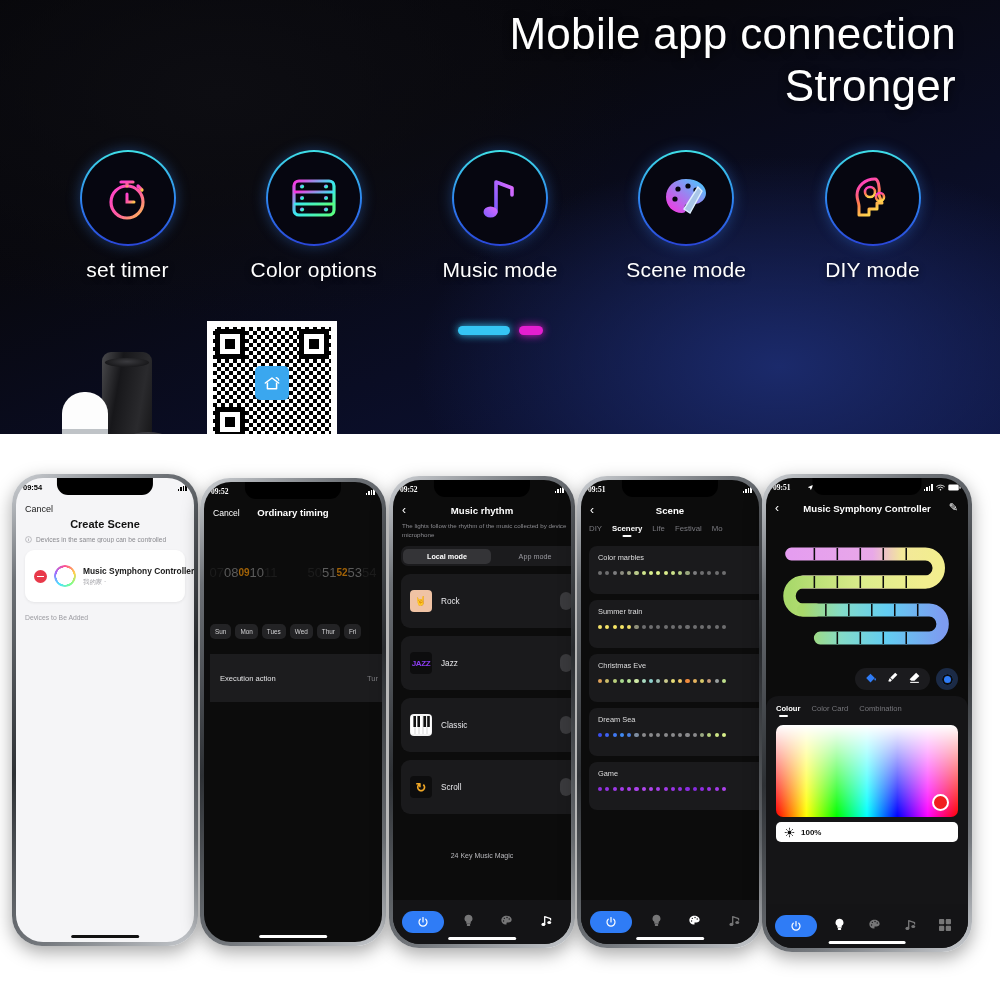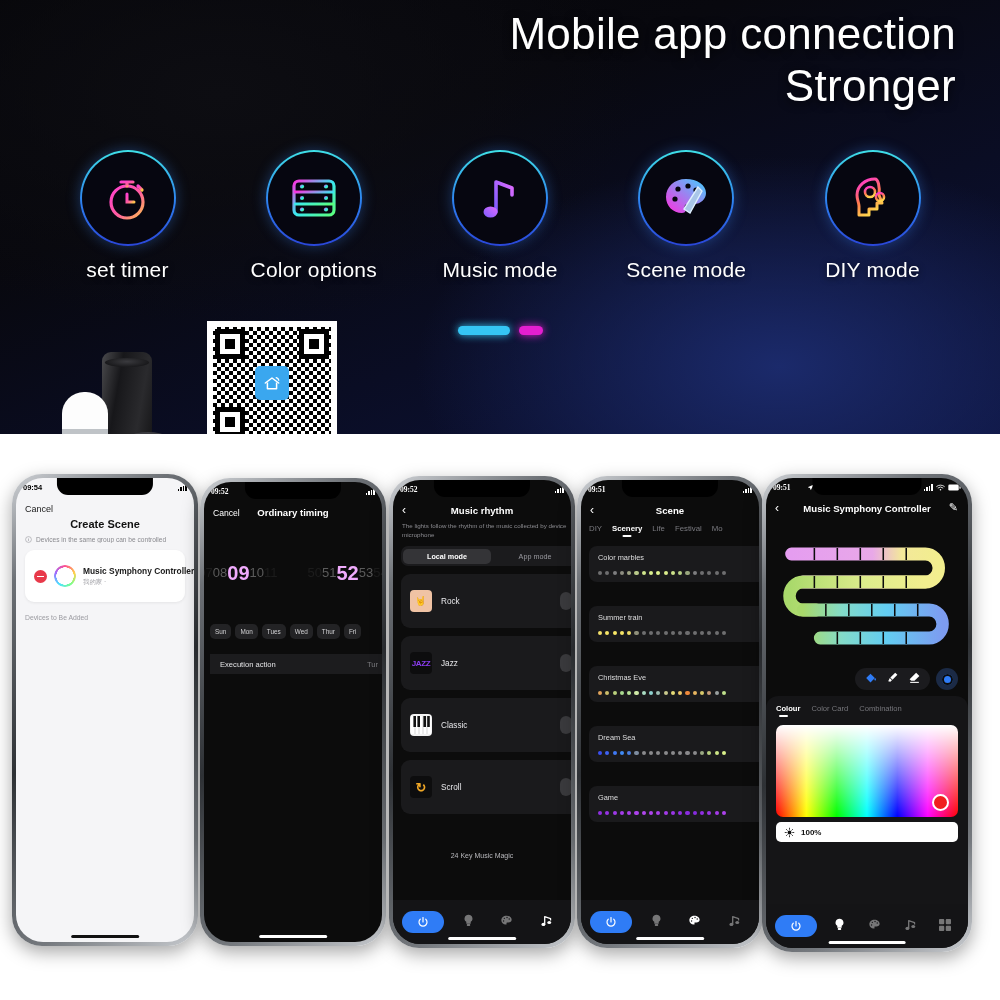--- a/index.html
+++ b/index.html
@@ -163,24 +163,24 @@
   .navtitle { position:absolute; left:0; top:25px; width:100%; text-align:center;
               font-size:9.6px; font-weight:700; color:#fff; }
   .backarrow { position:absolute; left:9px; top:24px; font-size:12px; color:#fff; line-height:1; }
 
   
   .p2-cancel { position:absolute; left:9px; top:26px; font-size:8.6px; color:#fff; }
   .picker { position:absolute; left:0; top:44px; width:100%; height:94px;
             display:flex; justify-content:center; gap:30px; }
   .pcol { display:flex; flex-direction:row; align-items:center; }
   .pcol span { font-size:13px; color:#5b5b5b; line-height:18px; font-weight:500; }
-  .pcol span.sel { color:#f0abfc; font-weight:700; font-size:20px; } .pcol span.f2 { opacity:.2 }
+  .pcol span.sel { color:#a16207; font-weight:700; font-size:10px; } .pcol span.f2 { opacity:.2 }
   .days { position:absolute; left:6px; right:0; top:142px; display:flex; gap:4px; }
   .day { background:#232325; border-radius:5px; padding:4px 5px; font-size:6.4px; color:#d2d2d4; }
-  .exec { position:absolute; left:6px; right:-6px; top:172px; height:20px; background:#1c1c1e;
+  .exec { position:absolute; left:6px; right:-6px; top:172px; height:48px; background:#1c1c1e;
           border-radius:0; display:flex; align-items:center; justify-content:space-between;
           padding: 0 10px; font-size:7.6px; color:#e3e3e5; }
   .exec .val { color:#7a7a7e; }
 
   
   .p3-desc { position:absolute; left:9px; right:4px; top:42px; font-size:6.2px; color:#8d8d92; line-height:1.45; }
   .seg { position:absolute; left:8px; right:-10px; top:66px; height:20px; background:#1b1b1d;
          border-radius:7px; display:flex; align-items:center; padding:2px; }
   .seg div { flex:1; text-align:center; font-size:7.2px; color:#9a9aa0; padding:3px 0; border-radius:5px; }
   .seg div.on { background:#343437; color:#fff; font-weight:700; }
@@ -207,21 +207,21 @@
   .bnav .bi { opacity:.42; }
   .bnav .bi.on { opacity:1; }
 
   
   .tabs { position:absolute; left:8px; right:-4px; top:44px; display:flex; align-items:center; gap:10px; }
   .tabs .tb { font-size:7.8px; color:#7b7b80; white-space:nowrap; position:relative; padding-bottom:4px; }
   .tabs .tb.on { color:#fff; font-weight:700; }
   .tabs .tb.on::after { content:""; position:absolute; left:50%; transform:translateX(-50%); bottom:0;
                         width:9px; height:2px; border-radius:1px; background:#fff; }
   .scenes { position:absolute; left:8px; right:-8px; top:66px; }
-  .scene { height:36px; background:#1a1a1c; border-radius:8px; margin-bottom:24px; padding:7px 9px 0; }
+  .scene { height:48px; background:#1a1a1c; border-radius:8px; margin-bottom:6px; padding:7px 9px 0; }
   .scene .sn { font-size:7.4px; color:#dededf; }
   .scene .dots { margin-top:9px; display:flex; gap:3.1px; align-items:center; }
   .scene .dots i { width:4.2px; height:4.2px; border-radius:50%; display:block; flex:none; }
 
   
   .p5-edit { position:absolute; right:10px; top:24px; font-size:11px; color:#fff; line-height:1; }
   .strip { position:absolute; left:12px; right:12px; top:60px; height:118px; }
   .strip svg { width:100%; height:100%; }
   .tools { position:absolute; right:10px; top:190px; display:flex; align-items:center; gap:6px; }
   .toolgrp { background:#1b1b1e; border-radius:11px; height:22px; display:flex; align-items:center;

